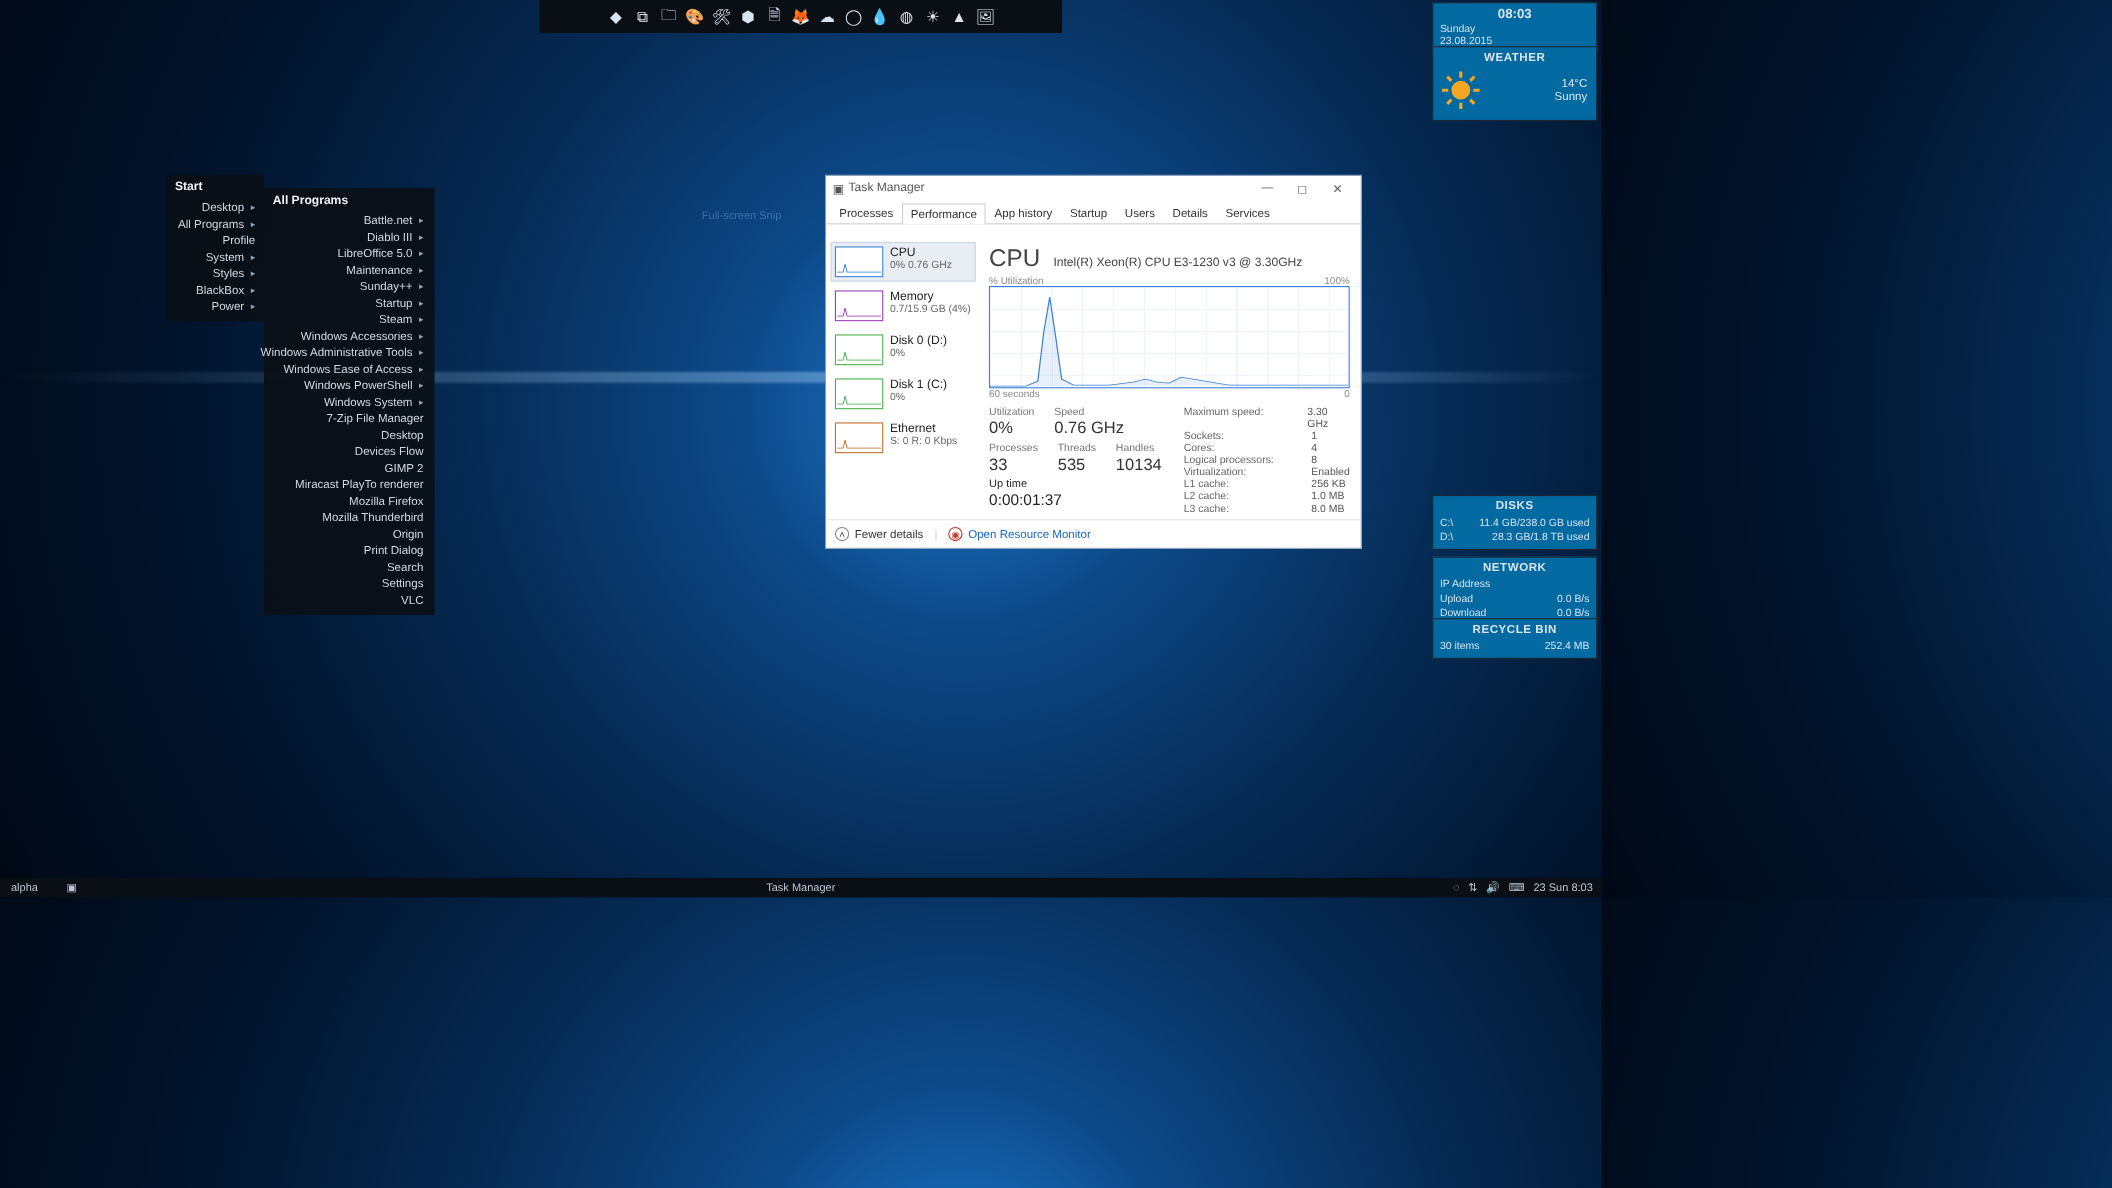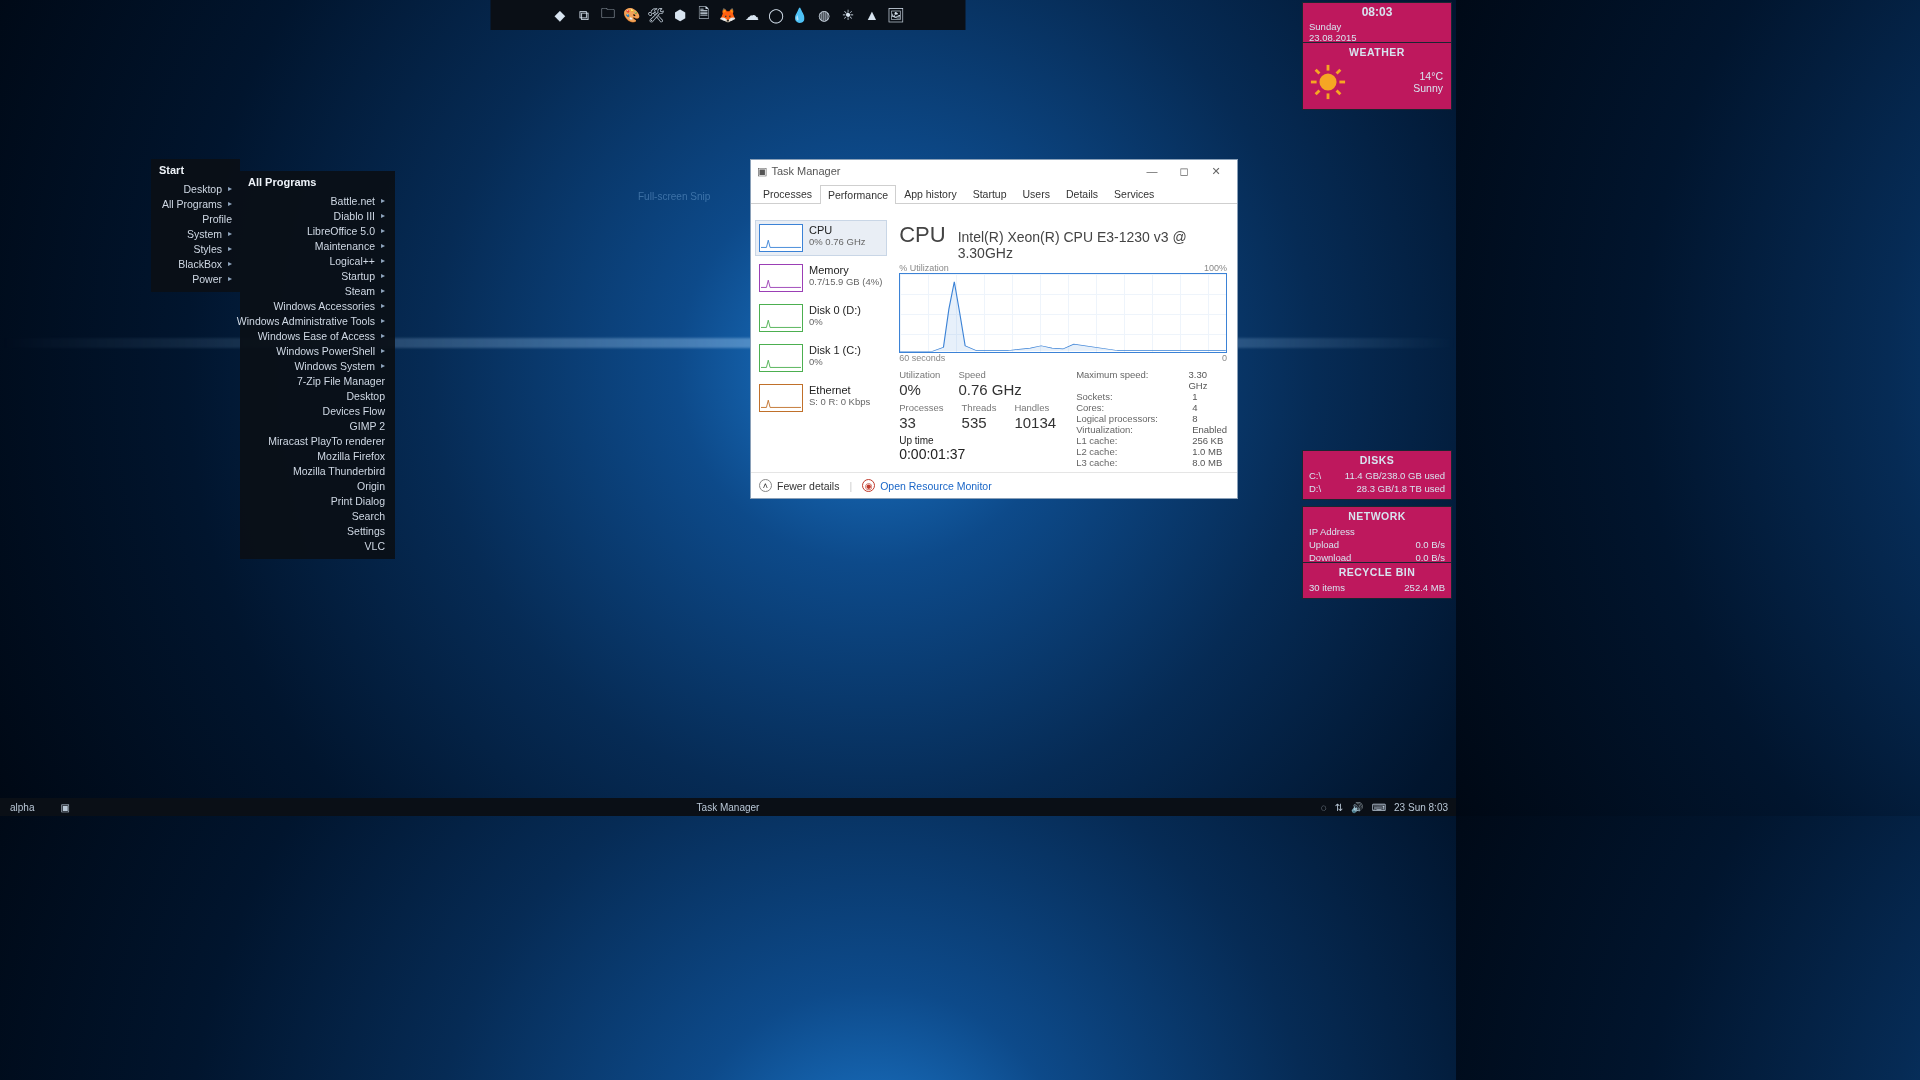--- a/index.html
+++ b/index.html
@@ -18,21 +18,21 @@
 .dock .ic { width: 18px; height: 18px; display: flex; align-items: center; justify-content: center; font-size: 14px; cursor: pointer; }
 
 .menu { position: absolute; background: rgba(10,15,22,.92); font-size: 10.5px; color: #cfd8e4; }
 .menu h4 { font-size: 11px; font-weight: 600; padding: 5px 8px; color: #eef3f9; }
 .menu .row { display: flex; justify-content: flex-end; align-items: center; gap: 6px; padding: 1.5px 10px; cursor: pointer; white-space: nowrap; }
 .menu .arr { color: #8fa6bf; font-size: 8px; }
 .menu1 { top: 159px; left: 151px; width: 89px; padding-bottom: 6px; }
 .menu1 .row { padding-right: 8px; }
 .menu2 { top: 171px; left: 240px; width: 155px; padding-bottom: 6px; }
 
-.widget { position: absolute; right: 4px; background: #be185d; border: 1px solid #1b2632; color: #d8e4f0; font-size: 10.5px; }
+.widget { position: absolute; right: 4px; background: #0369a1; border: 1px solid #1b2632; color: #d8e4f0; font-size: 10.5px; }
 .widget h5 { text-align: center; font-size: 10.5px; font-weight: 600; padding: 3px 0; letter-spacing: .5px; }
 .clockw { top: 2px; width: 150px; padding: 2px 6px 4px; }
 .clockw .time { text-align: center; font-size: 12px; font-weight: 600; }
 .clockw .date { display: flex; justify-content: space-between; font-size: 9.5px; margin-top: 2px; flex-direction: column; }
 .weatherw { top: 42px; width: 150px; height: 68px; }
 .weatherw .body { display: flex; align-items: center; justify-content: space-between; padding: 2px 8px 4px 6px; }
 .sun { width: 38px; height: 38px; }
 .disksw { top: 450px; width: 150px; padding: 0 6px 4px; }
 .disksw .line, .netw .line, .recw .line { display: flex; justify-content: space-between; font-size: 9.5px; padding: 1px 0; }
 .netw { top: 506px; width: 150px; padding: 0 6px 4px; }
@@ -63,21 +63,21 @@
 .thumb.cpu { border-color: #3b82d6; }
 .thumb.mem { border-color: #9b3fb5; }
 .thumb.dsk { border-color: #4caf50; }
 .thumb.eth { border-color: #c0702a; }
 .spark { position: absolute; left: 1px; right: 1px; bottom: 1px; height: 18px; }
 .card .txt .nm { font-size: 11px; color: #222; }
 .card .txt .sb { font-size: 9.5px; color: #666; }
 .tm-right { flex: 1; padding: 6px 10px 4px 8px; display: flex; flex-direction: column; }
 .hdr { display: flex; align-items: baseline; gap: 12px; }
 .hdr .big { font-size: 22px; color: #444; }
-.hdr .mdl { font-size: 14px; color: #444; }
+.hdr .mdl { font-size: 11px; color: #444; }
 .axis { display: flex; justify-content: space-between; font-size: 9px; color: #888; margin-top: 2px; }
 .graph { border: 1px solid #3b82d6; height: 122px; position: relative; background:
   repeating-linear-gradient(to right, #eef4fb 0 1px, transparent 1px 28px),
   repeating-linear-gradient(to bottom, #eef4fb 0 1px, transparent 1px 20px); }
 .graph svg { position: absolute; inset: 0; width: 100%; height: 100%; }
 .axis2 { display: flex; justify-content: space-between; font-size: 9px; color: #888; }
 .stats { display: flex; gap: 20px; margin-top: 6px; font-size: 10px; }
 .col .lab { color: #777; font-size: 9.5px; }
 .col .val { font-size: 15px; color: #333; margin-top: 1px; }
 .spec { font-size: 9.5px; color: #555; }
@@ -160,21 +160,21 @@
       </div>
       <div class="row">
         <span>LibreOffice 5.0</span>
         <span class="arr">▸</span>
       </div>
       <div class="row">
         <span>Maintenance</span>
         <span class="arr">▸</span>
       </div>
       <div class="row">
-        <span>Logical++</span>
+        <span>Sunday++</span>
         <span class="arr">▸</span>
       </div>
       <div class="row">
         <span>Startup</span>
         <span class="arr">▸</span>
       </div>
       <div class="row">
         <span>Steam</span>
         <span class="arr">▸</span>
       </div>

